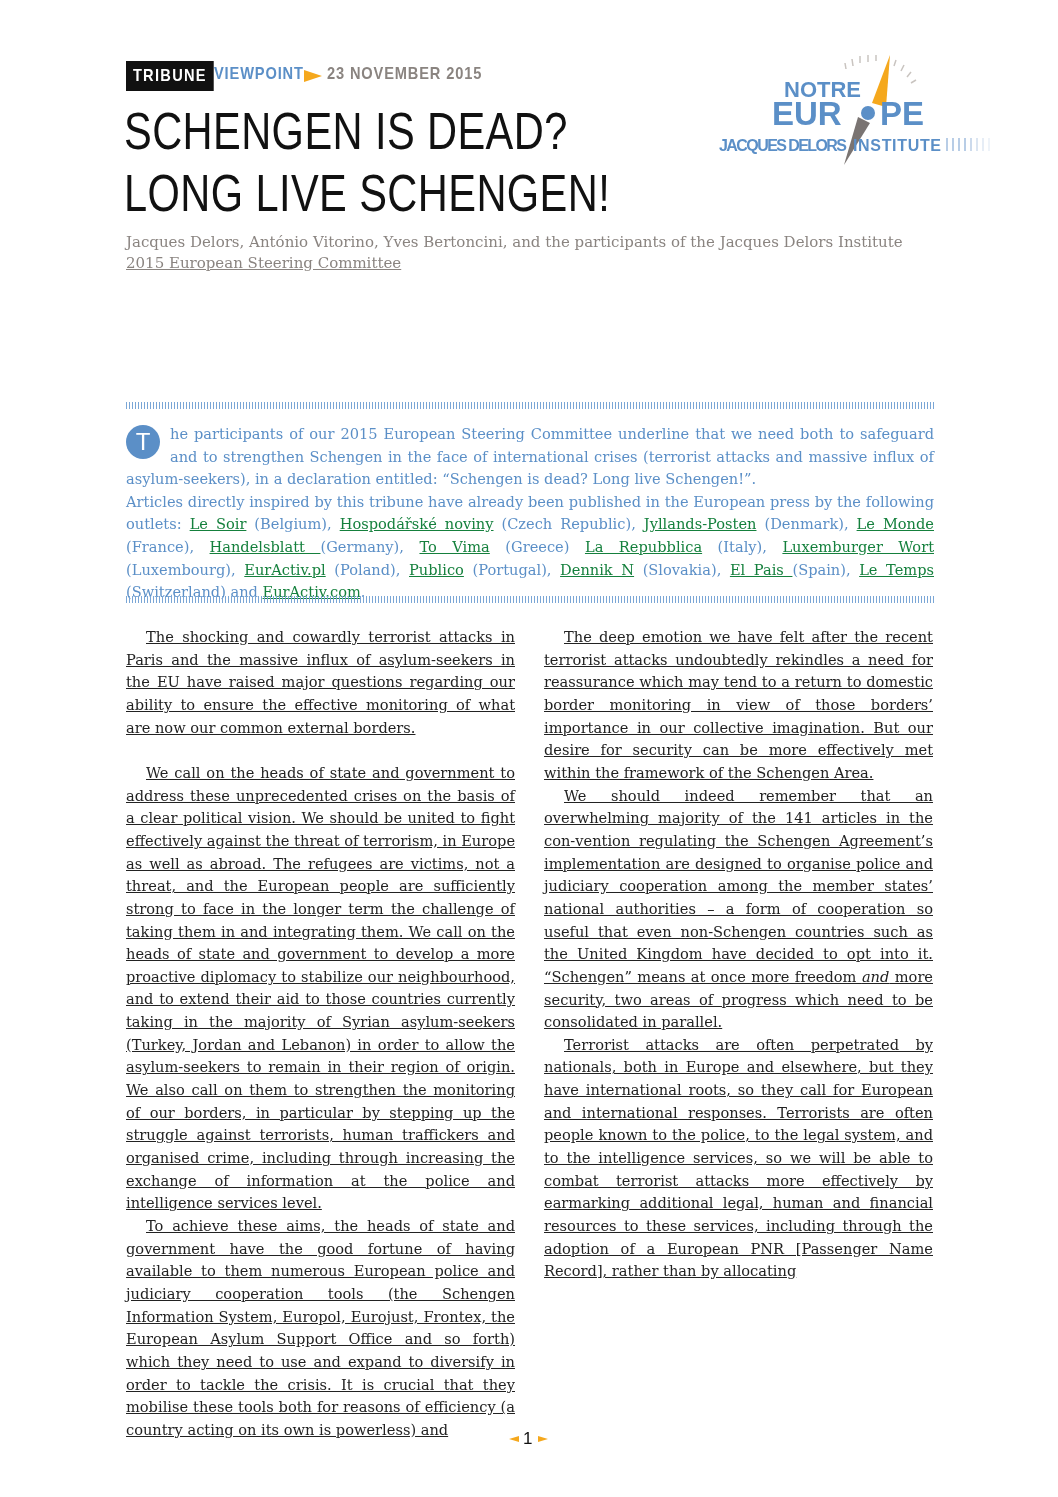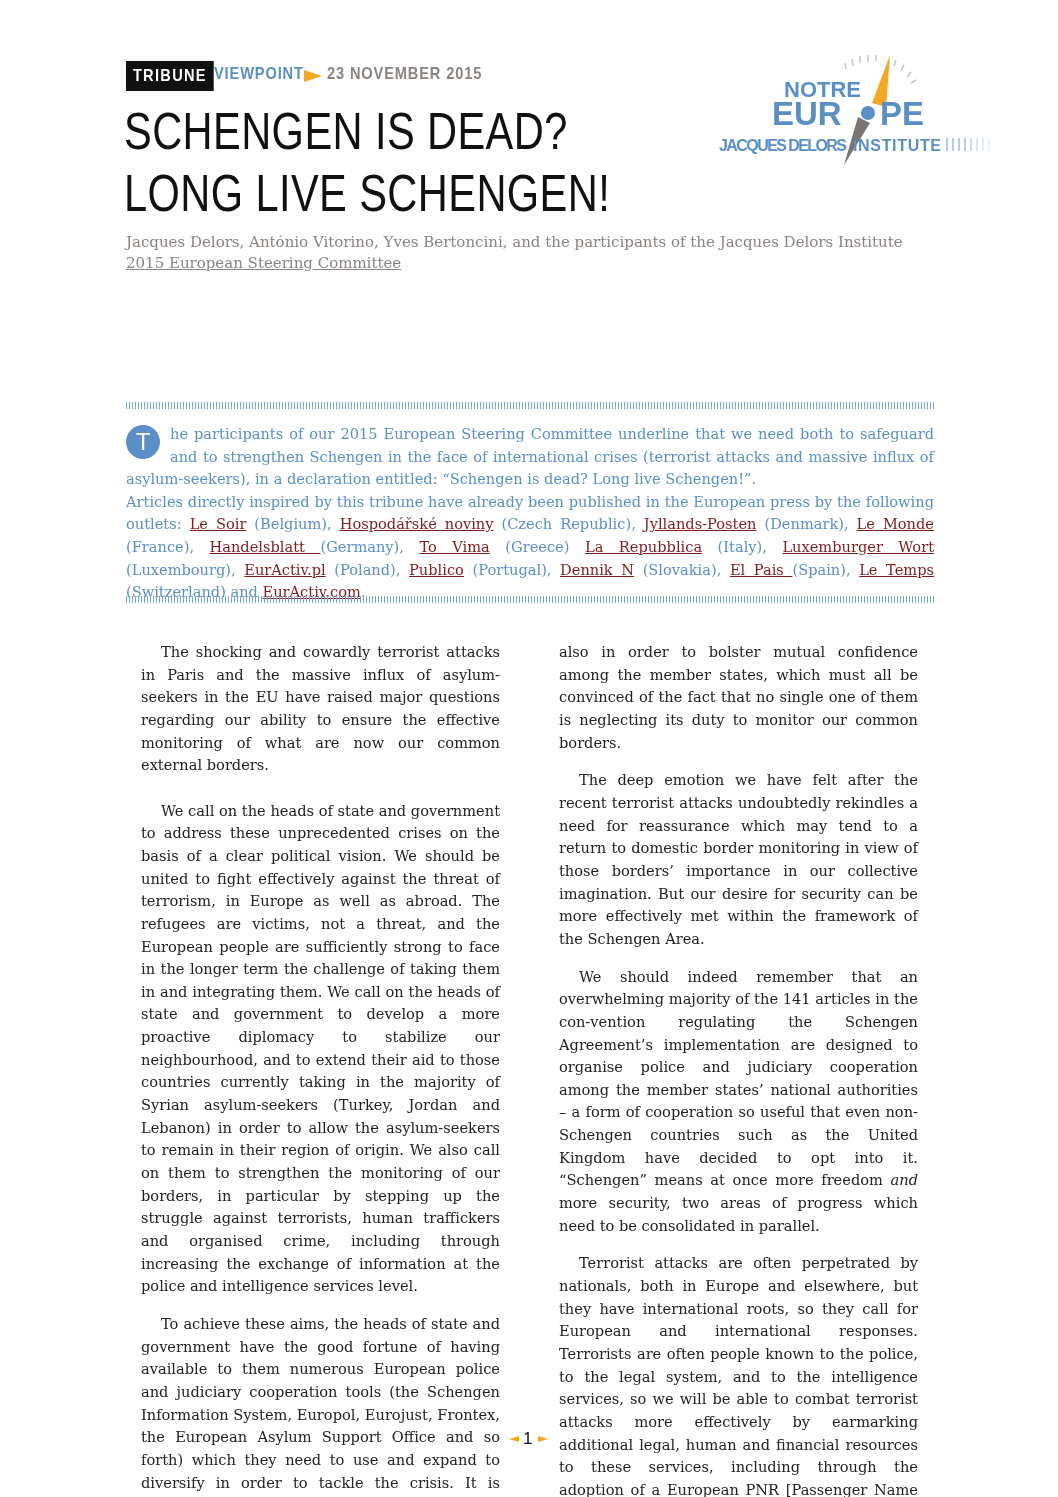--- a/index.html
+++ b/index.html
@@ -25,25 +25,25 @@
 
   
   .logo { left: 700px; top: 45px; width: 310px; height: 130px; }
 
   
   .rule { left: 126px; width: 808px; height: 7px;
     background: repeating-linear-gradient(90deg, #7aa6d6 0 1px, transparent 1px 3px); }
   .intro { left: 126px; top: 423px; width: 808px; font-size: 14.6px; line-height: 22.6px; color: #5b8fc7; text-align: justify; }
   .dropcap { float: left; width: 34px; height: 34px; border-radius: 50%; background: #5b8fc7; color: #fff;
     font-family: "Liberation Sans", sans-serif; font-size: 24px; line-height: 34px; text-align: center; margin: 2px 10px 4px 0; }
-  .intro a { color: #7f1d1d; text-decoration: underline; }
+  .intro a { color: #15803d; text-decoration: underline; }
 
   
   .col { top: 626px; width: 389px; font-size: 14.6px; line-height: 22.65px; color: #222; text-align: justify; }
-  .col p { margin: 15px; text-indent: 20px; }
+  .col p { margin: 0; text-indent: 20px; text-decoration: underline; }
   .col p.gap { margin-top: 22.65px; }
   .col p.noindent { text-indent: 0; }
   .col1 { left: 126px; }
   .col2 { left: 544px; }
   .pnum { left: 523px; top: 1429px; font-family: "Liberation Sans", sans-serif; font-size: 17px; color: #111; }
   .parrow-l { left: 509px; top: 1436px; width: 0; height: 0; border-top: 3px solid transparent; border-bottom: 3px solid transparent; border-right: 10px solid #f5a81d; }
   .parrow-r { left: 538px; top: 1436px; width: 0; height: 0; border-top: 3px solid transparent; border-bottom: 3px solid transparent; border-left: 10px solid #f5a81d; }
 </style>
 </head>
 <body>
@@ -102,21 +102,20 @@
 </div>
 <div class="abs rule" style="top:596px;"></div>
 
 <div class="abs col col1">
   <p>The shocking and cowardly terrorist attacks in Paris and the massive influx of asylum-seekers in the EU have raised major questions regarding our ability to ensure the effective monitoring of what are now our common external borders.</p>
   <p class="gap">We call on the heads of state and government to address these unprecedented crises on the basis of a clear political vision. We should be united to fight effectively against the threat of terrorism, in Europe as well as abroad. The refugees are victims, not a threat, and the European people are sufficiently strong to face in the longer term the challenge of taking them in and integrating them. We call on the heads of state and government to develop a more proactive diplomacy to stabilize our neighbourhood, and to extend their aid to those countries currently taking in the majority of Syrian asylum-seekers (Turkey, Jordan and Lebanon) in order to allow the asylum-seekers to remain in their region of origin. We also call on them to strengthen the monitoring of our borders, in particular by stepping up the struggle against terrorists, human traffickers and organised crime, including through increasing the exchange of information at the police and intelligence services level.</p>
   <p>To achieve these aims, the heads of state and government have the good fortune of having available to them numerous European police and judiciary cooperation tools (the Schengen Information System, Europol, Eurojust, Frontex, the European Asylum Support Office and so forth) which they need to use and expand to diversify in order to tackle the crisis.  It is crucial that they mobilise these tools both for reasons of efficiency (a country acting on its own is powerless) and</p>
 </div>
 
 <div class="abs col col2">
-  <p class="noindent">also in order to bolster mutual confidence among the member states, which must all be convinced of the fact that no single one of them is neglecting its duty to monitor our common borders.</p>
   <p>The deep emotion we have felt after the recent terrorist attacks undoubtedly rekindles a need for reassurance which may tend to a return to domestic border monitoring in view of those borders’ importance in our collective imagination. But our desire for security can be more effectively met within the framework of the Schengen Area.</p>
   <p><span>We should indeed remember that an overwhelming majority of the 141 articles in the con-vention regulating the Schengen Agreement’s implementation are designed to organise police and judiciary cooperation among the member states’ national authorities – a form of cooperation so useful that even non-Schengen countries such as the United Kingdom have decided to opt into it. “Schengen” means at once more freedom </span><em>and</em><span> more security, two areas of progress which need to be consolidated in parallel.</span></p>
   <p>Terrorist attacks are often perpetrated by nationals, both in Europe and elsewhere, but they have international roots, so they call for European and international responses. Terrorists are often people known to the police, to the legal system, and to the intelligence services, so we will be able to combat terrorist attacks more effectively by earmarking additional legal, human and financial resources to these services, including through the adoption of a European PNR [Passenger Name Record], rather than by allocating</p>
 </div>
 
 <div class="abs parrow-l"></div>
 <div class="abs pnum">1</div>
 <div class="abs parrow-r"></div>
 
 </body></html>

